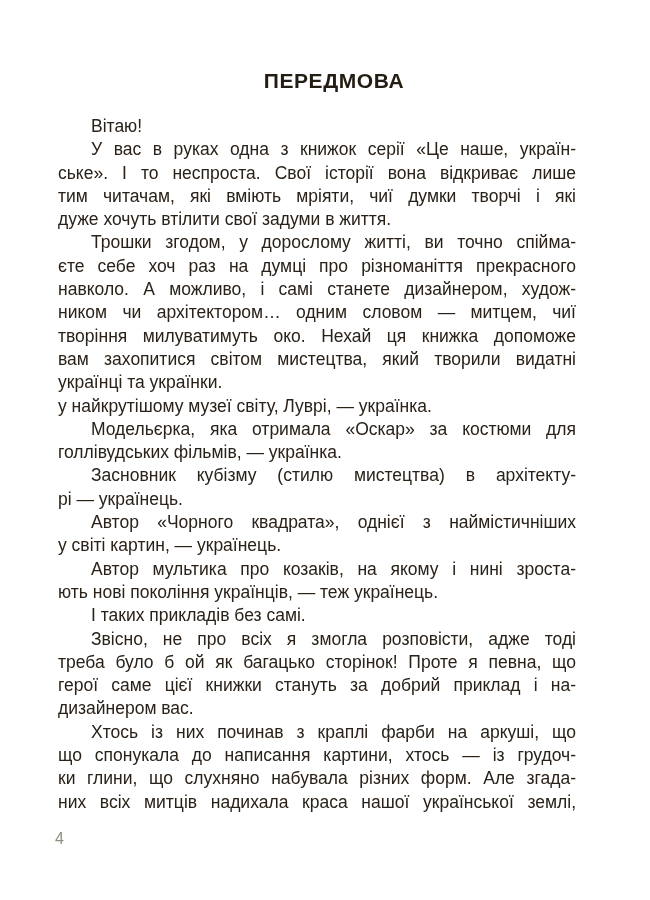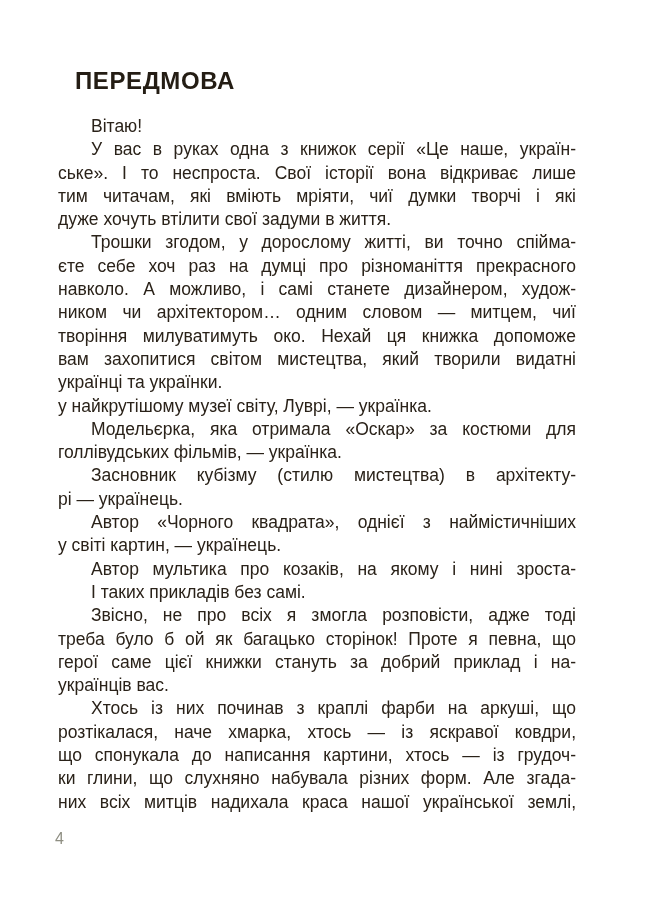--- a/index.html
+++ b/index.html
@@ -13,22 +13,22 @@
     height: 900px;
     background: var(--bg, #ffffff);
     font-family: "Liberation Sans", sans-serif;
     overflow: hidden;
   }
   .title {
     margin: 0;
     margin-top: 69px;
     margin-left: 75px;
     width: 518px;
-    text-align: left;
-    font-size: 24px;
+    text-align: center;
+    font-size: 21px;
     line-height: 23px;
     font-weight: bold;
     letter-spacing: 0.6px;
     color: var(--title-color, #241d14);
   }
   .text-block {
     margin-top: 23px;
     margin-left: 58px;
     width: 518px;
     font-size: 17.5px;
@@ -77,25 +77,25 @@
       <div class="line">вам захопитися світом мистецтва, який творили видатні</div>
       <div class="line last">українці та українки.</div>
       <div class="line last">у найкрутішому музеї світу, Луврі, — українка.</div>
       <div class="line indent">Модельєрка, яка отримала «Оскар» за костюми для</div>
       <div class="line last">голлівудських фільмів, — українка.</div>
       <div class="line indent">Засновник кубізму (стилю мистецтва) в архітекту-</div>
       <div class="line last">рі — українець.</div>
       <div class="line indent">Автор «Чорного квадрата», однієї з наймістичніших</div>
       <div class="line last">у світі картин, — українець.</div>
       <div class="line indent">Автор мультика про козаків, на якому і нині зроста-</div>
+      <div class="line last">ють нові покоління українців, — теж українець.</div>
       <div class="line indent last">І таких прикладів без самі.</div>
       <div class="line indent">Звісно, не про всіх я змогла розповісти, адже тоді</div>
       <div class="line">треба було б ой як багацько сторінок! Проте я певна, що</div>
       <div class="line">герої саме цієї книжки стануть за добрий приклад і на-</div>
-      <div class="line last">українців вас.</div>
+      <div class="line last">дизайнером вас.</div>
       <div class="line indent">Хтось із них починав з краплі фарби на аркуші, що</div>
-      <div class="line">розтікалася, наче хмарка, хтось — із яскравої ковдри,</div>
       <div class="line">що спонукала до написання картини, хтось — із грудоч-</div>
       <div class="line">ки глини, що слухняно набувала різних форм. Але згада-</div>
       <div class="line">них всіх митців надихала краса нашої української землі,</div>
     </div>
   <div class="page-number">4</div>
 </div>
 
 </body></html>

